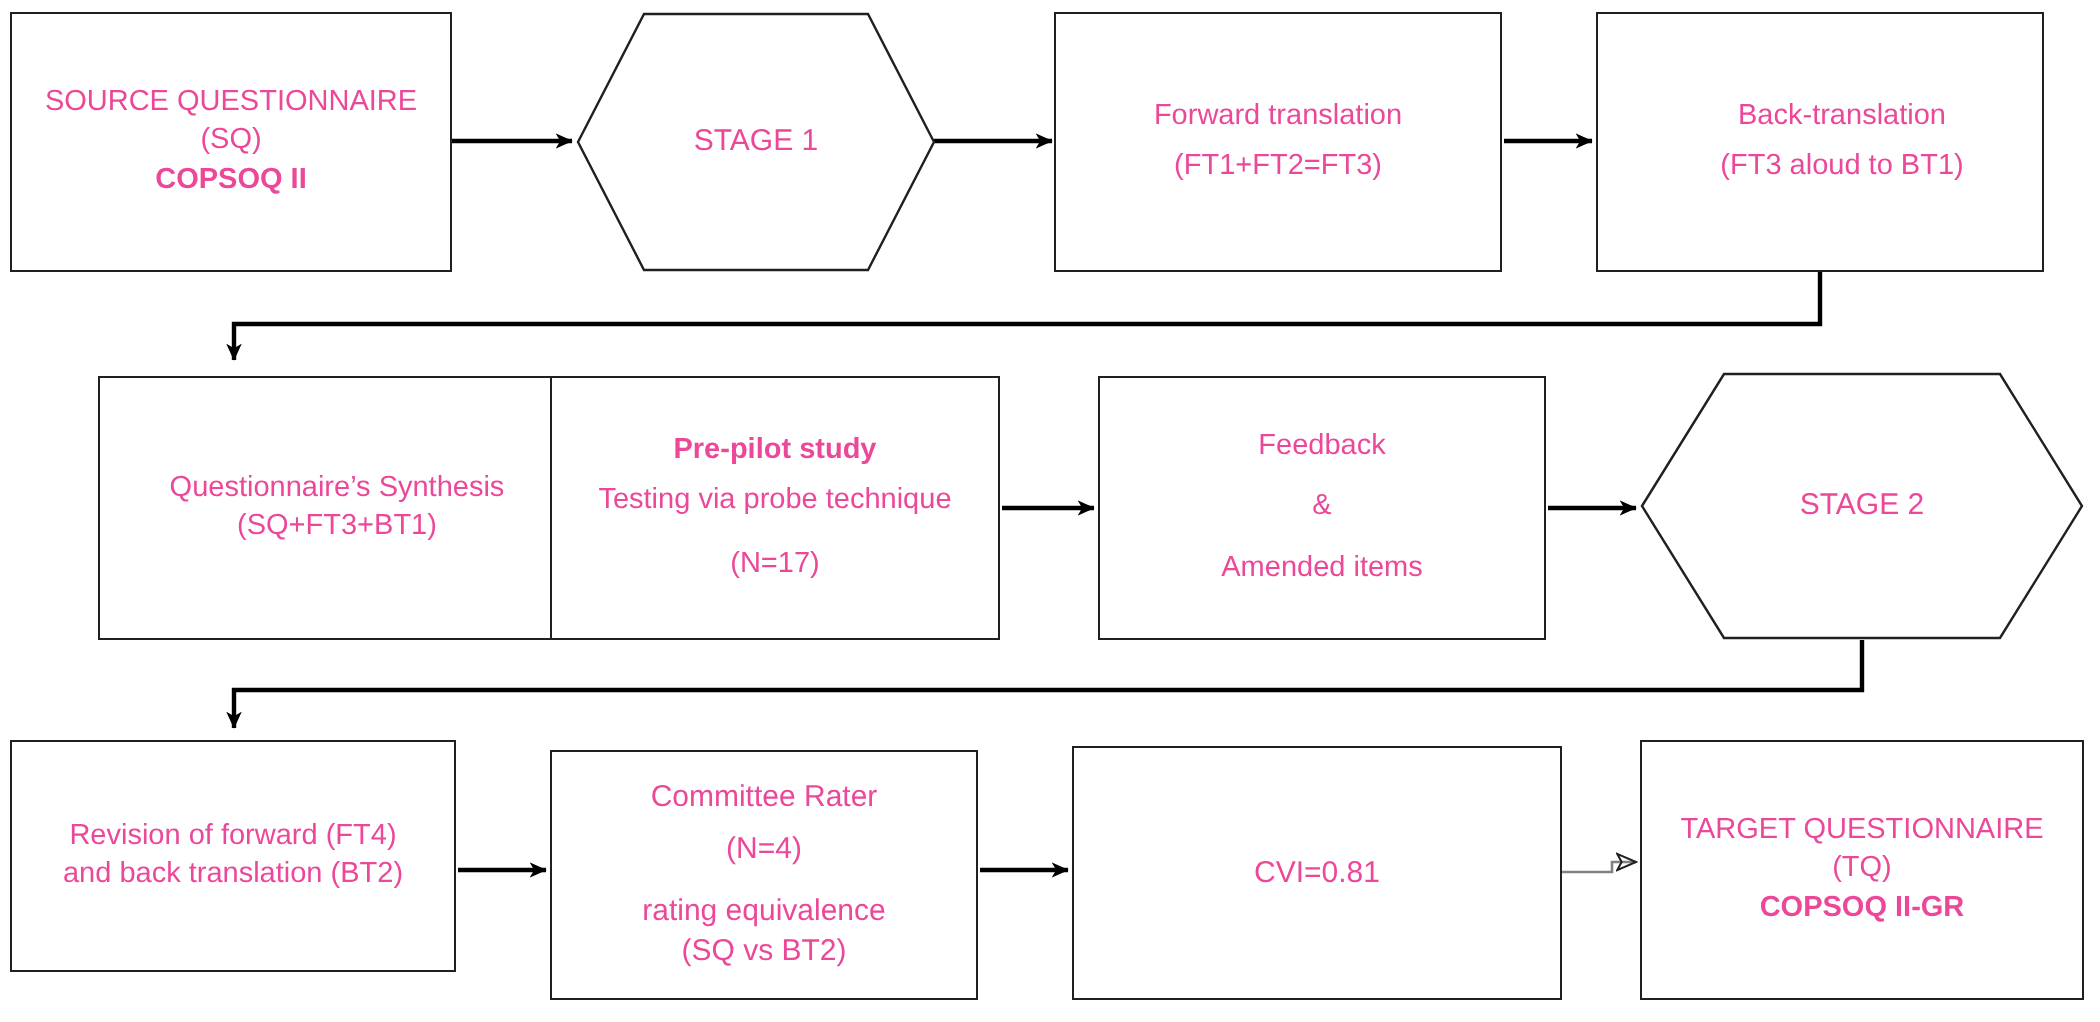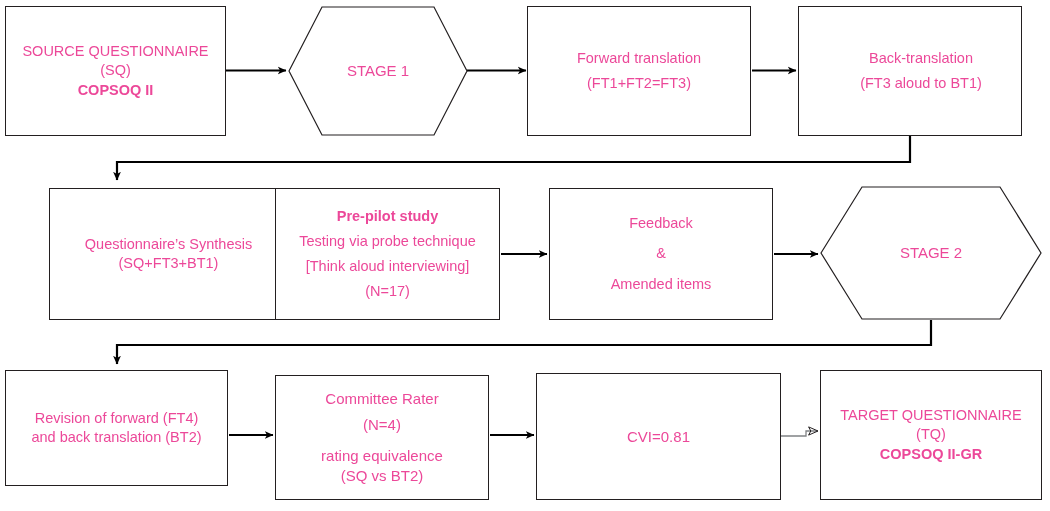--- a/index.html
+++ b/index.html
@@ -147,21 +147,20 @@
   <div class="node box" style="left:5px; top:188px; width:239px; height:132px;margin-left:44px;">
     <span class="line t14">Questionnaire’s Synthesis</span>
     <span class="line t14">(SQ+FT3+BT1)</span>
   </div>
 
   <div class="node box" style="left:275px; top:188px; width:225px; height:132px;">
     <span class="line t14 bold">Pre-pilot study</span>
     <div class="gap-sm"></div>
     <span class="line t14">Testing via probe technique</span>
     <div class="gap-sm"></div>
-    <span class="line t14">[Think aloud interviewing]</span>
     <div class="gap-sm"></div>
     <span class="line t14">(N=17)</span>
   </div>
 
   <div class="node box" style="left:549px; top:188px; width:224px; height:132px;">
     <span class="line t14">Feedback</span>
     <div class="gap-md"></div>
     <span class="line t14">&amp;</span>
     <div class="gap-md"></div>
     <span class="line t14">Amended items</span>

